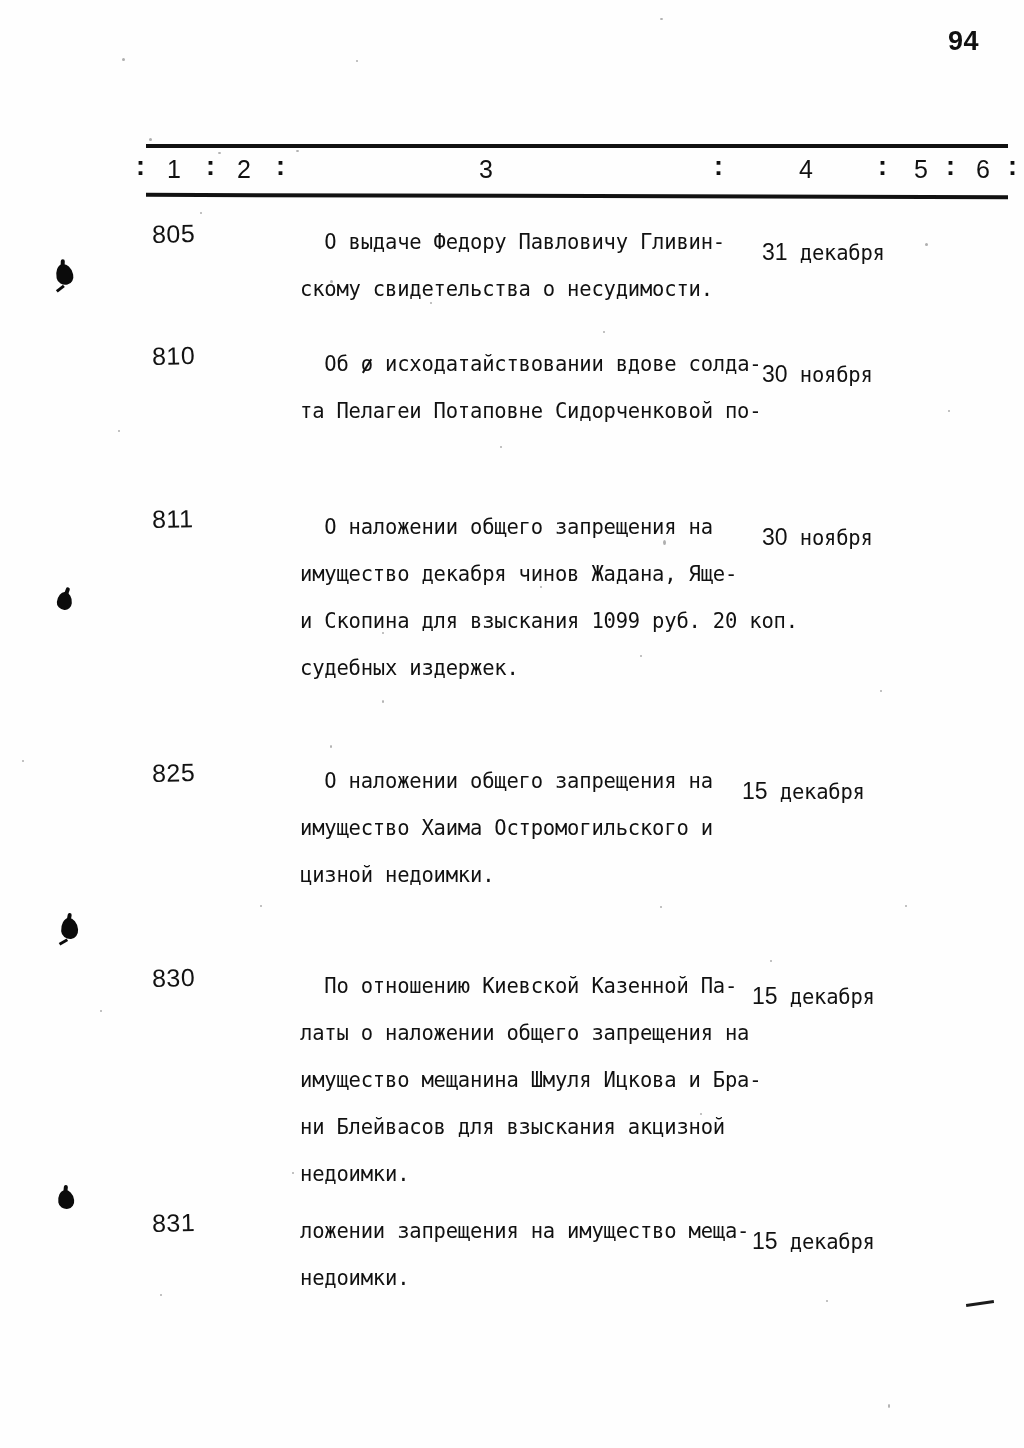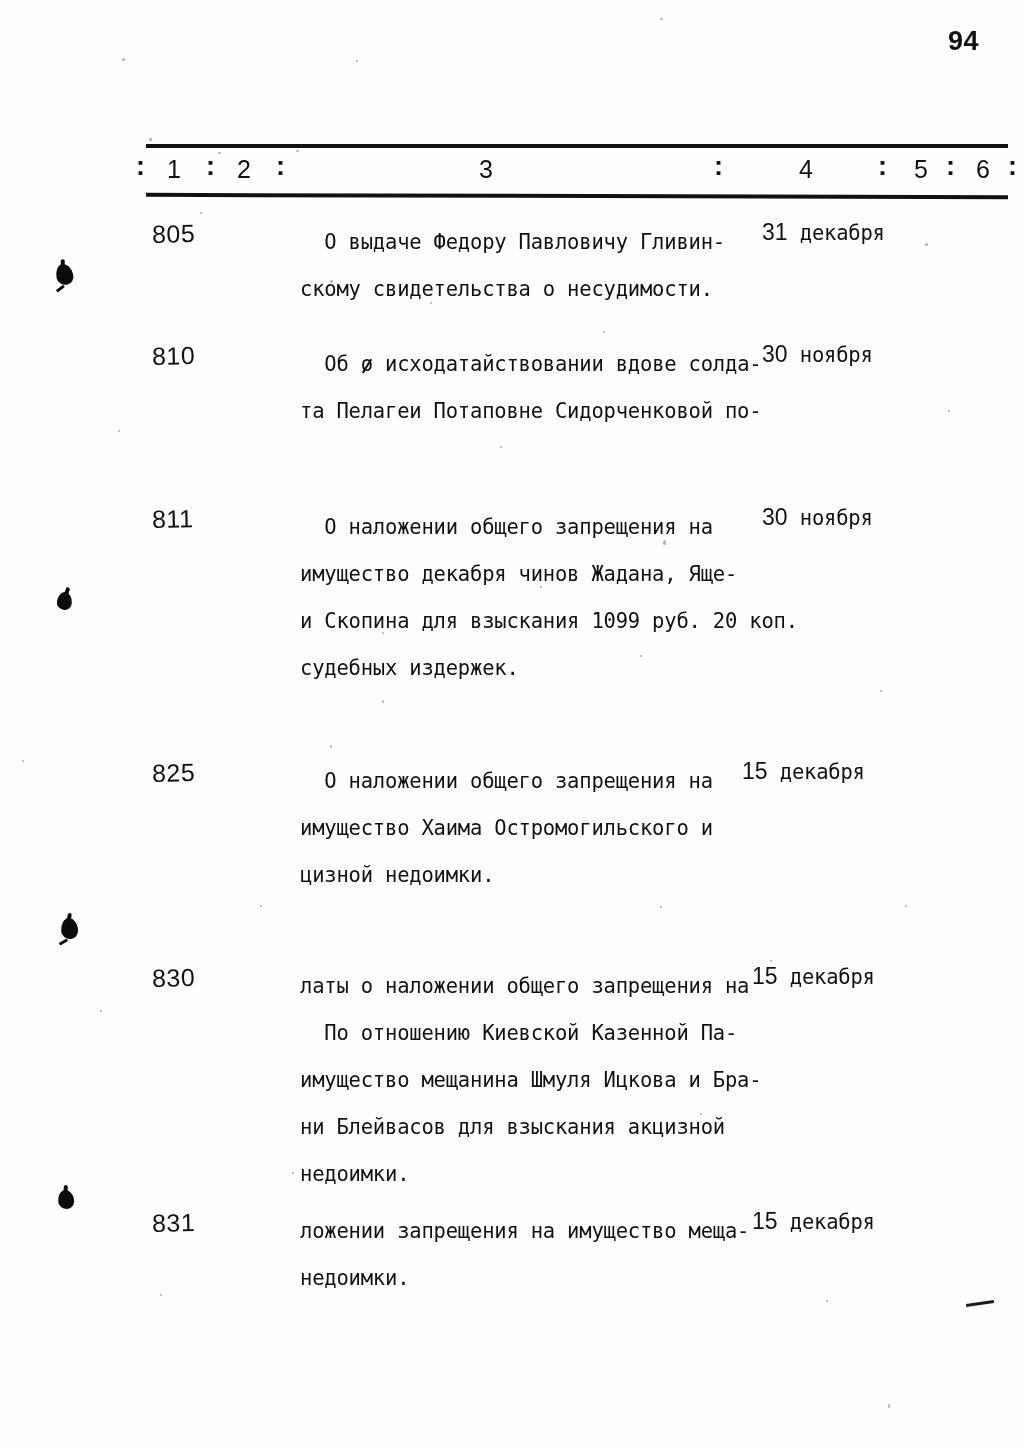--- a/index.html
+++ b/index.html
@@ -102,21 +102,21 @@
     font-family: "DejaVu Sans Mono", monospace;
     font-size: 20.5px;
     letter-spacing: -0.2px;
     line-height: 47px;
     white-space: pre;
     color: #111;
   }
   .entry .date {
     position: absolute;
     left: 762px;
-    top: 0;
+    top: 20px;
     font-family: "DejaVu Sans Mono", monospace;
     font-size: 20.5px;
     letter-spacing: -0.2px;
     color: #111;
     white-space: pre;
     text-align: center;
   }
   .entry .date .dnum {
     font-family: "Liberation Sans", sans-serif;
     font-size: 23px;
@@ -237,22 +237,22 @@
       <div class="line">  О наложении общего запрещения на</div>
       <div class="line">имущество Хаима Остромогильского и</div>
       <div class="line">цизной недоимки.</div>
     </div>
     <div class="date" style="left:742px"><span class="dnum">15</span><span> декабря</span></div>
   </div>
 
   <div class="entry" style="top:963px">
     <div class="num">830</div>
     <div class="body">
+      <div class="line">  По отношению Киевской Казенной Па-</div>
       <div class="line">латы о наложении общего запрещения на</div>
-      <div class="line">  По отношению Киевской Казенной Па-</div>
       <div class="line">имущество мещанина Шмуля Ицкова и Бра-</div>
       <div class="line">ни Блейвасов для взыскания акцизной</div>
       <div class="line">недоимки.</div>
     </div>
     <div class="date" style="left:752px"><span class="dnum">15</span><span> декабря</span></div>
   </div>
 
   <div class="entry" style="top:1208px">
     <div class="num">831</div>
     <div class="body">

